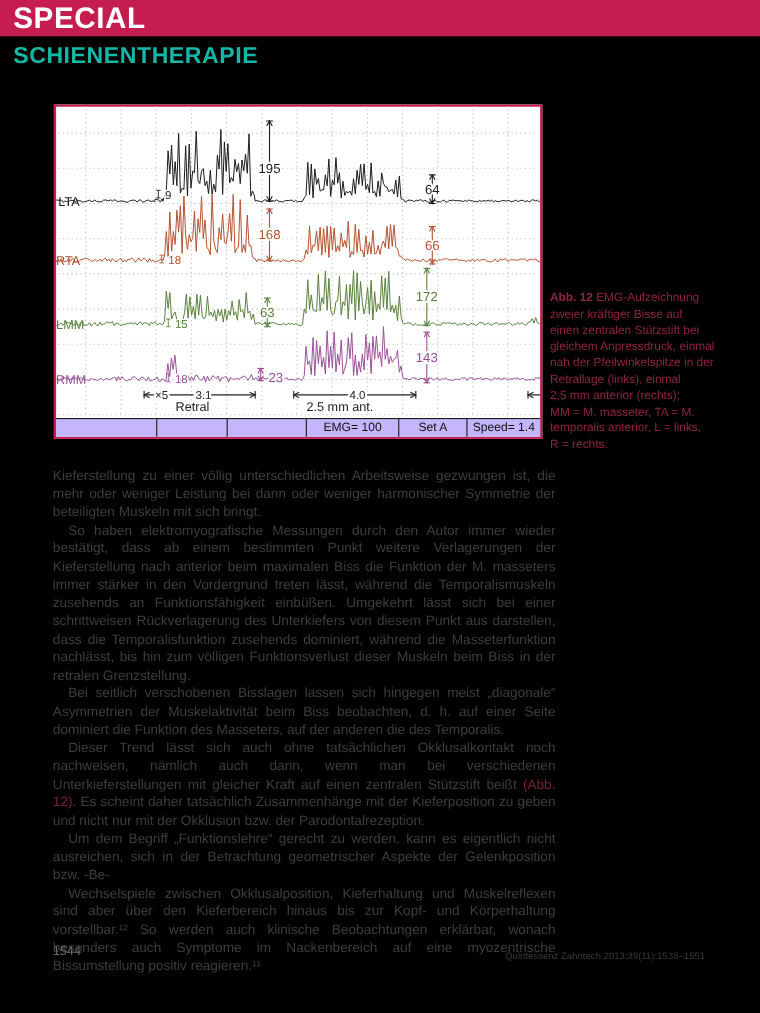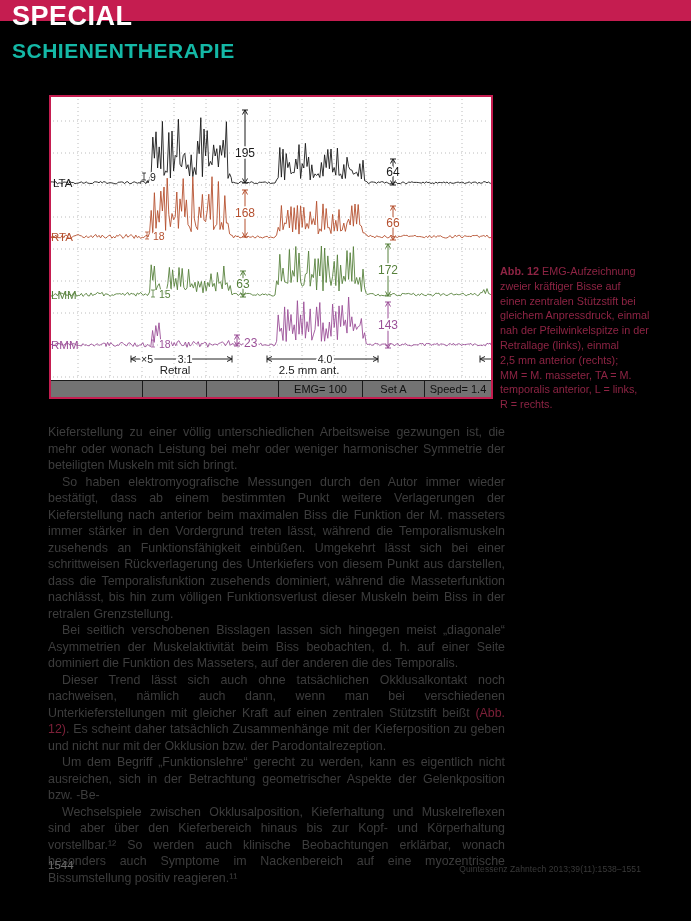--- a/index.html
+++ b/index.html
@@ -1,25 +1,25 @@
 <!DOCTYPE html>
 <html><head>
 <meta charset="utf-8">
 <style>
   html,body{margin:0;padding:0;}
   body{
     width:691px;height:921px;background:#000;position:relative;overflow:hidden;
     font-family:"Liberation Sans",sans-serif;
   }
-  .header-bar{position:absolute;left:0;top:0;width:691px;height:21px;background:#c51d50;}
+  .header-bar{position:absolute;left:0;top:0;width:691px;height:33px;background:#c51d50;}
   .kicker{position:absolute;left:12px;top:0px;color:#ffffff;font-size:27px;font-weight:bold;letter-spacing:.5px;line-height:33px;}
   .section-title{position:absolute;left:12px;top:39px;color:#14b8a6;font-size:21px;font-weight:bold;letter-spacing:.5px;}
   .figure-box{position:absolute;left:49px;top:95px;width:440px;height:300px;background:#ffffff;border:2px solid #c51d50;}
   #emg-svg{position:absolute;left:0;top:0;display:block;font-family:"Liberation Sans",sans-serif;}
-  .status-bar{position:absolute;left:0;bottom:0;width:440px;height:17px;border-top:1px solid #1a1a1a;display:flex;box-sizing:border-box;background:#737373;}
+  .status-bar{position:absolute;left:0;bottom:0;width:440px;height:17px;border-top:1px solid #1a1a1a;display:flex;box-sizing:border-box;background:#c4b5fd;}
   .status-cell{height:100%;border-right:1px solid #1a1a1a;box-sizing:border-box;display:flex;align-items:center;justify-content:center;font-size:11px;color:#111;white-space:nowrap;}
   .status-cell:last-child{border-right:none;flex:1;}
   .figure-caption{position:absolute;left:500px;top:264px;width:158px;color:#8e2444;font-size:10.8px;line-height:14.8px;}
   .caption-label{font-weight:bold;text-align:right;}
   .caption-text{white-space:pre-line;}
   .body-text{position:absolute;left:48px;top:424px;width:457px;color:#3d3d3d;font-size:12.4px;line-height:16.5px;text-align:justify;}
   .para{margin:0;text-indent:14px;}
   .para-first{text-indent:0;}
   .ref{color:#7c2038;}
   .page-number{position:absolute;left:48px;top:859px;color:#6f6f6f;font-size:11.5px;}
@@ -206,21 +206,21 @@
 gleichem Anpressdruck, einmal
 nah der Pfeilwinkelspitze in der
 Retrallage (links), einmal
 2,5 mm anterior (rechts);
 MM = M. masseter, TA = M.
 temporalis anterior, L = links,
 R = rechts.</span>
 </div>
 
 <div class="body-text">
-  <p class="para para-first">Kieferstellung zu einer völlig unterschiedlichen Arbeitsweise gezwungen ist, die mehr oder wonach Leistung bei mehr oder weniger harmonischer Symmetrie der beteiligten Muskeln mit sich bringt.</p>
+  <p class="para para-first">Kieferstellung zu einer völlig unterschiedlichen Arbeitsweise gezwungen ist, die mehr oder weniger Leistung bei dann oder weniger harmonischer Symmetrie der beteiligten Muskeln mit sich bringt.</p>
   <p class="para">So haben elektromyografische Messungen durch den Autor immer wieder bestätigt, dass ab einem bestimmten Punkt weitere Verlagerungen der Kieferstellung nach anterior beim maximalen Biss die Funktion der M. masseters immer stärker in den Vordergrund treten lässt, während die Temporalismuskeln zusehends an Funktionsfähigkeit einbüßen. Umgekehrt lässt sich bei einer schrittweisen Rückverlagerung des Unterkiefers von diesem Punkt aus darstellen, dass die Temporalisfunktion zusehends dominiert, während die Masseterfunktion nachlässt, bis hin zum völligen Funktionsverlust dieser Muskeln beim Biss in der retralen Grenzstellung.</p>
   <p class="para">Bei seitlich verschobenen Bisslagen lassen sich hingegen meist „diagonale“ Asymmetrien der Muskelaktivität beim Biss beobachten, d. h. auf einer Seite dominiert die Funktion des Masseters, auf der anderen die des Temporalis.</p>
   <p class="para"><span>Dieser Trend lässt sich auch ohne tatsächlichen Okklusalkontakt noch nachweisen, nämlich auch dann, wenn man bei verschiedenen Unterkieferstellungen mit gleicher Kraft auf einen zentralen Stützstift beißt </span><span class="ref">(Abb. 12)</span><span>. Es scheint daher tatsächlich Zusammenhänge mit der Kieferposition zu geben und nicht nur mit der Okklusion bzw. der Parodontalrezeption.</span></p>
   <p class="para">Um dem Begriff „Funktionslehre“ gerecht zu werden, kann es eigentlich nicht ausreichen, sich in der Betrachtung geometrischer Aspekte der Gelenkposition bzw. -Be-</p>
   <p class="para">Wechselspiele zwischen Okklusalposition, Kieferhaltung und Muskelreflexen sind aber über den Kieferbereich hinaus bis zur Kopf- und Körperhaltung vorstellbar.¹² So werden auch klinische Beobachtungen erklärbar, wonach besonders auch Symptome im Nackenbereich auf eine myozentrische Bissumstellung positiv reagieren.¹¹</p>
 </div>
 
 <div class="page-number">1544</div>
 <div class="journal-ref">Quintessenz Zahntech 2013;39(11):1538–1551</div>
 

